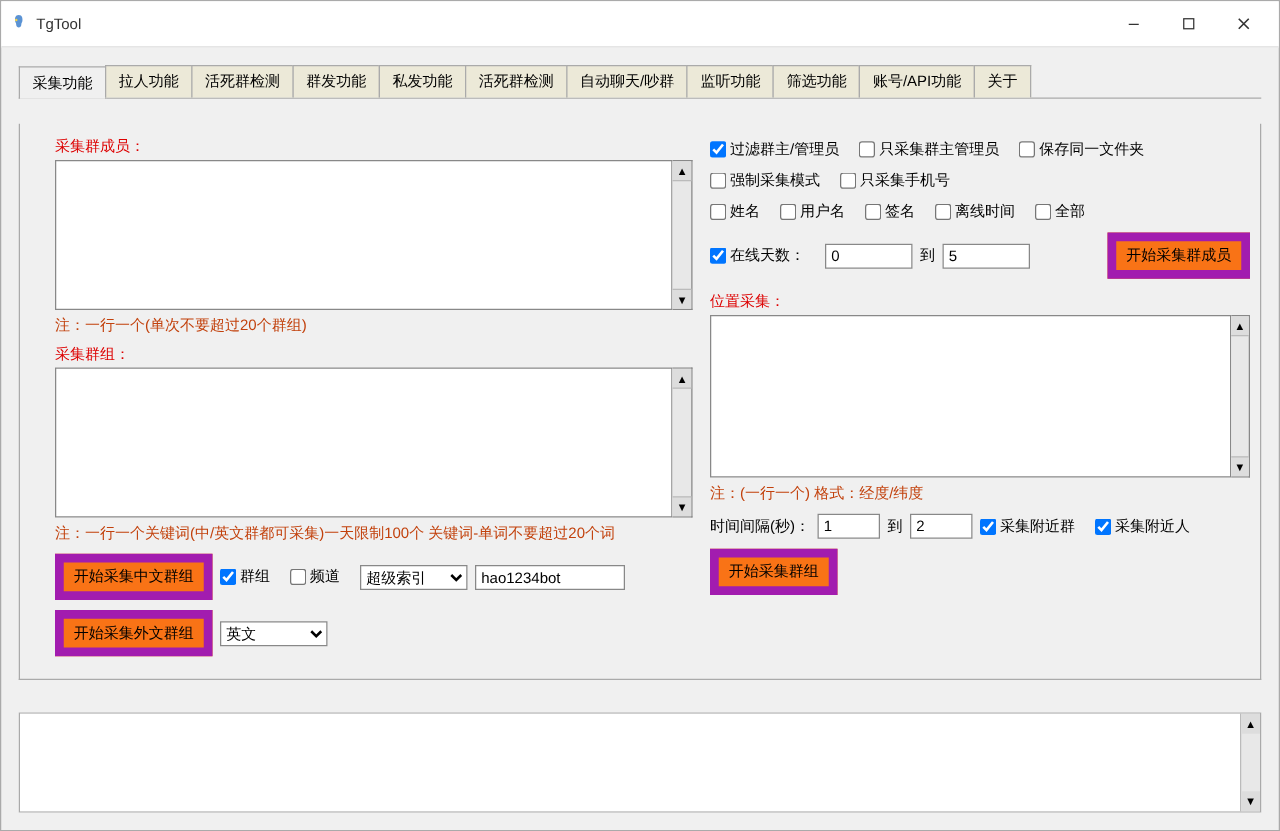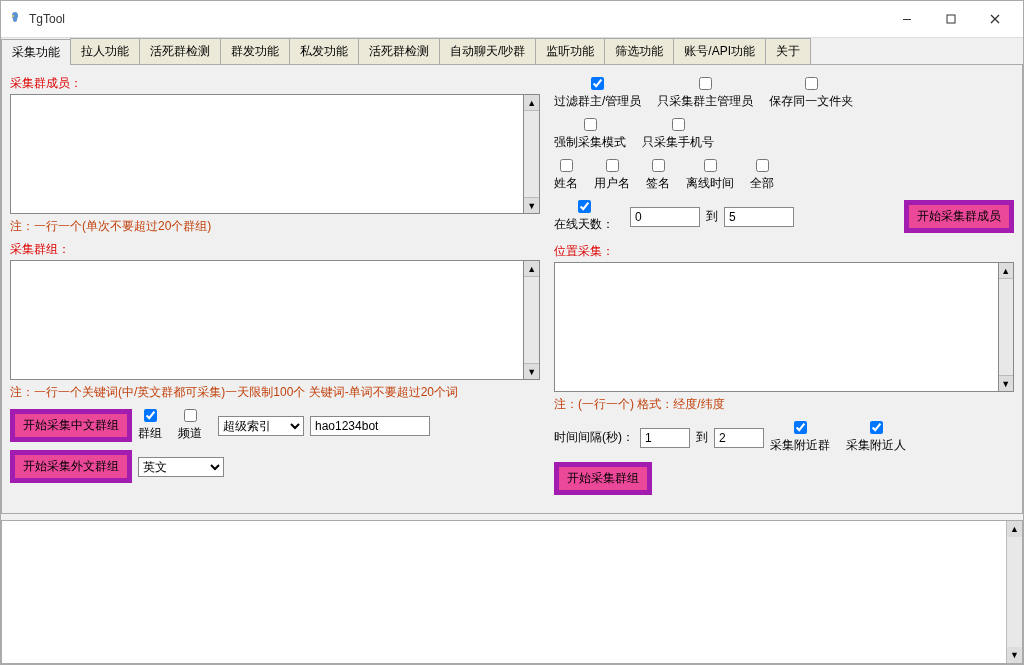--- a/index.html
+++ b/index.html
@@ -35,23 +35,24 @@
     }
     .titlebar .title { flex: 0 0 auto; color: #333; }
     .titlebar .spacer { flex: 1; }
     .titlebar .win-btn {
       width: 44px; height: 30px;
       display: inline-flex; align-items: center; justify-content: center;
       color: #333;
     }
     .workarea {
       flex: 1;
-      padding: 0;
+      padding: 14px;
       display: flex;
       flex-direction: column;
+      gap: 20px;
     }
     .tabs {
       display: flex;
       align-items: flex-end;
       border-bottom: 1px solid #aaa;
     }
     .tab {
       border: 1px solid #aaa;
       border-bottom: none;
       background: #ece9d8;
@@ -101,44 +102,44 @@
       align-items: center;
     }
     .vscroll .arrow {
       width: 100%; height: 16px;
       display: flex; align-items: center; justify-content: center;
       background: #ddd; border-bottom: 1px solid #bbb;
       font-size: 9px;
     }
     .vscroll .arrow.bot { border-top: 1px solid #bbb; border-bottom: none; }
     .btn {
-      border: 5px solid #a21caf;
-      background: #ec4899;
+      border: 7px solid #a21caf;
+      background: #f97316;
       padding: 3px 8px;
       font-family: Liberation Mono, monospace;
       font-size: 12px;
     }
     input[type="text"].fld {
       border: 1px solid #888;
       background: #fff;
       padding: 2px 4px;
       font-family: inherit;
       font-size: 12px;
     }
     select.fld {
       border: 1px solid #888;
       background: #fff;
       font-family: inherit;
       font-size: 12px;
       height: 20px;
     }
-    label.ck { display: inline-flex; align-items: center; gap: 3px; margin-right: 10px; flex-direction: column; }
+    label.ck { display: inline-flex; align-items: center; gap: 3px; margin-right: 10px; }
     label.ck input { margin: 0; }
     .row { display: flex; align-items: center; flex-wrap: wrap; gap: 6px; margin: 4px 0; }
-    .left-col { display: flex; flex-direction: column; }
+    .left-col { display: flex; flex-direction: column; margin-left: 20px; }
     .right-col { display: flex; flex-direction: column; }
     .log-area {
       margin-top: 6px;
       border: 1px solid #aaa;
       flex: 1;
       display: flex;
       background: #fff;
     }
     .log-area textarea {
       flex: 1; border: none; resize: none; padding: 2px; font-family: inherit; font-size: 12px;

